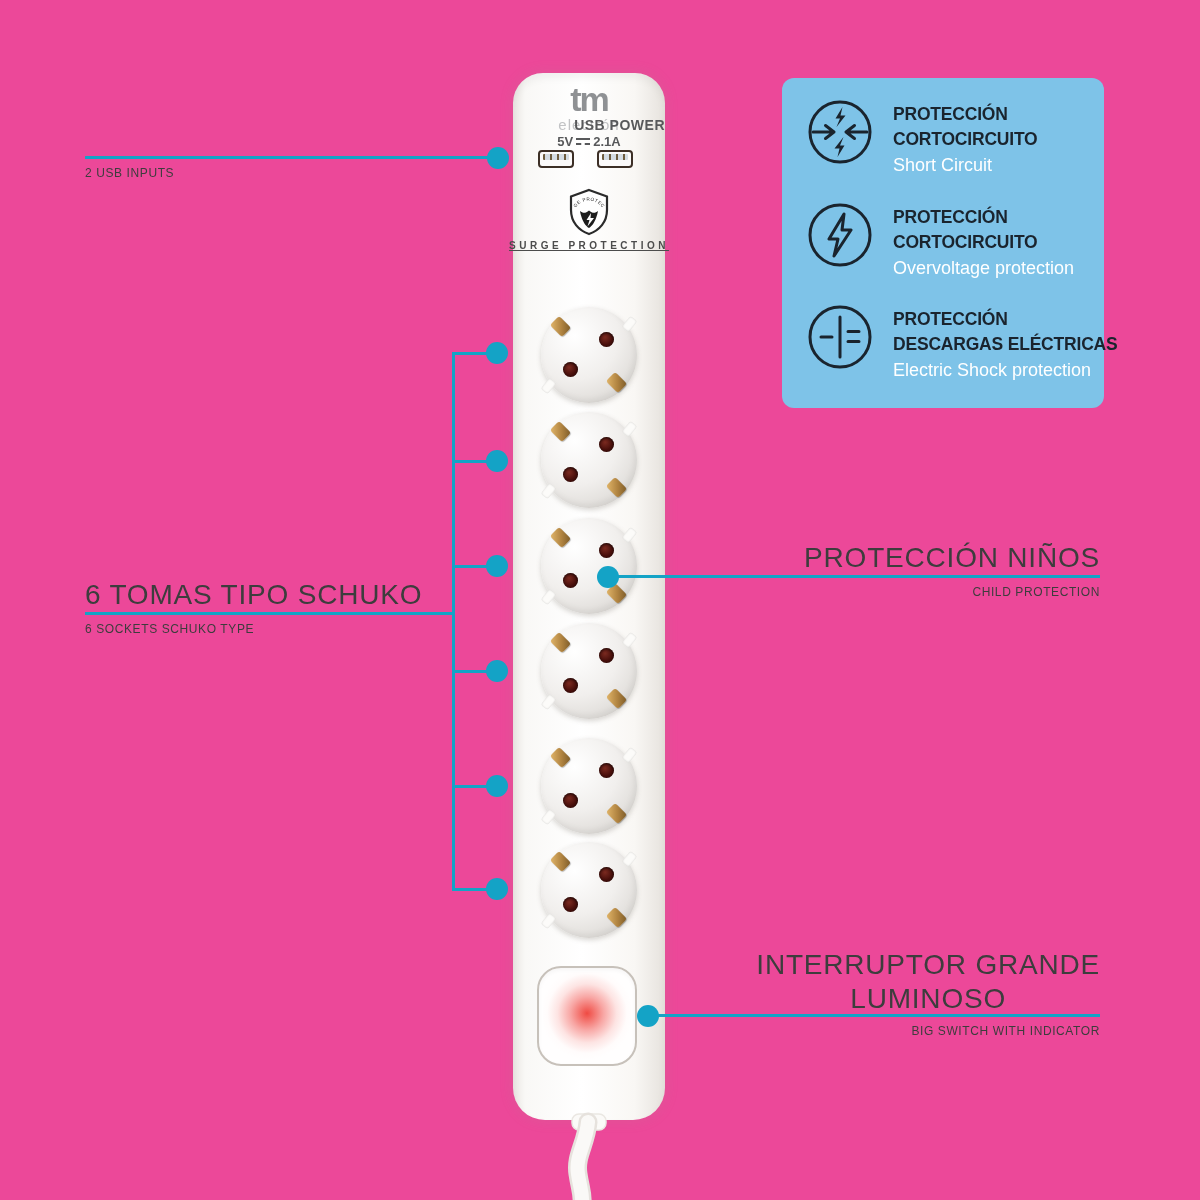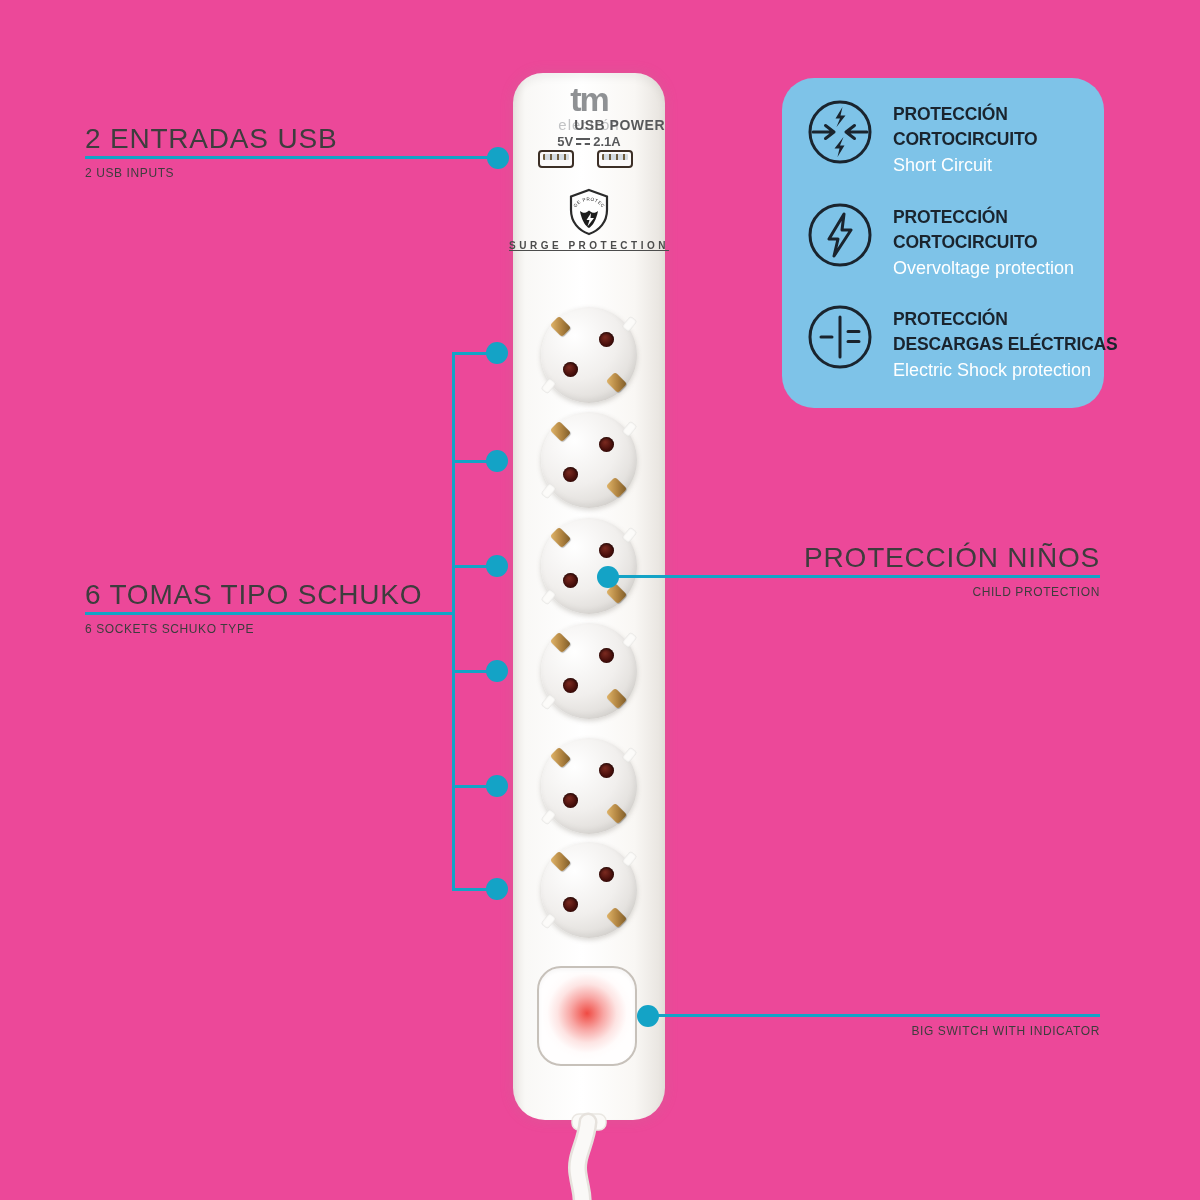--- a/index.html
+++ b/index.html
@@ -73,21 +73,21 @@
     white-space:nowrap; line-height:34px; }
   .co-sub { position:absolute; font-size:12px; letter-spacing:0.6px; color:#3d3d3d;
     white-space:nowrap; }
   .right-align { text-align:center; }
   .tline { position:absolute; height:3px; background:#14a3c6; }
   .vline { position:absolute; width:3px; background:#14a3c6; }
   .tdot { position:absolute; width:22px; height:22px; border-radius:50%; background:#14a3c6; }
 
   
   #panel { position:absolute; left:782px; top:78px; width:322px; height:330px;
-    border-radius:32px; background:#7ec3e8; }
+    border-radius:12px; background:#7ec3e8; }
   .feature-row { position:absolute; left:25px; right:12px; display:flex; gap:20px; }
   .f-icon { flex:0 0 66px; width:66px; height:66px; }
   .f-text { padding-top:3px; }
   .fh-line { font-size:17.5px; font-weight:bold; color:#1a242e; line-height:25px;
     letter-spacing:-0.2px; white-space:nowrap; }
   .f-sub { font-size:18px; color:#ffffff; line-height:24px; margin-top:1px; white-space:nowrap; }
 </style>
 </head>
 <body>
 
@@ -179,21 +179,20 @@
       <div class="glow"></div>
     </div>
 
     <svg id="cable" viewBox="0 0 120 92">
       <rect x="42" y="2" width="34" height="16" rx="7" fill="#fbfaf8" stroke="#eae7e2" stroke-width="1.5"></rect>
       <path d="M58 10 C 56 32 45 44 48 62 C 50 76 53 82 52 92" fill="none" stroke="#e6e2dd" stroke-width="19" stroke-linecap="round"></path>
       <path d="M58 10 C 56 32 45 44 48 62 C 50 76 53 82 52 92" fill="none" stroke="#faf9f7" stroke-width="14" stroke-linecap="round"></path>
     </svg>
   </div>
 
-  <div class="co-title" style="left:85px; top:122px;">2 ENTRADAS USB</div>
   <div class="tline" style="left:85px; top:156px; width:413px;"></div>
   <div class="tdot" style="left:487px; top:147px;"></div>
   <div class="co-sub" style="left:85px; top:166px;">2 USB INPUTS</div>
 
   <div class="co-title" style="left:85px; top:578px;">6 TOMAS TIPO SCHUKO</div>
   <div class="tline" style="left:85px; top:612px; width:370px;"></div>
   <div class="co-sub" style="left:85px; top:622px;">6 SOCKETS SCHUKO TYPE</div>
 
   <div class="vline" style="left:452px; top:353px; height:537px;"></div>
   <div class="tline" style="left:452px; top:352px; width:42px;"></div>
@@ -207,20 +206,24 @@
   <div class="tdot" style="left:486px; top:555px;"></div>
   <div class="tdot" style="left:486px; top:660px;"></div>
   <div class="tdot" style="left:486px; top:775px;"></div>
   <div class="tdot" style="left:486px; top:878px;"></div>
 
   <div class="co-title right-align" style="right:100px; top:541px;">PROTECCIÓN NIÑOS</div>
   <div class="tline" style="left:608px; top:575px; width:492px;"></div>
   <div class="tdot" style="left:597px; top:566px;"></div>
   <div class="co-sub right-align" style="right:100px; top:585px;">CHILD PROTECTION</div>
 
+  <div class="co-title right-align" style="right:100px; top:948px;">
+    <div>INTERRUPTOR GRANDE</div>
+    <div>LUMINOSO</div>
+  </div>
   <div class="tline" style="left:648px; top:1014px; width:452px;"></div>
   <div class="tdot" style="left:637px; top:1005px;"></div>
   <div class="co-sub right-align" style="right:100px; top:1024px;">BIG SWITCH WITH INDICATOR</div>
 
   <div id="panel">
 
     <div class="feature-row" style="top:21px;">
       <svg class="f-icon" viewBox="0 0 66 66" fill="none" stroke="#1a242e" stroke-width="3" stroke-linecap="round" stroke-linejoin="round">
         <circle cx="33" cy="33" r="30"></circle>
         <path d="M6 33 H27 M27 33 L18.5 26.5 M27 33 L18.5 39.5"></path>

